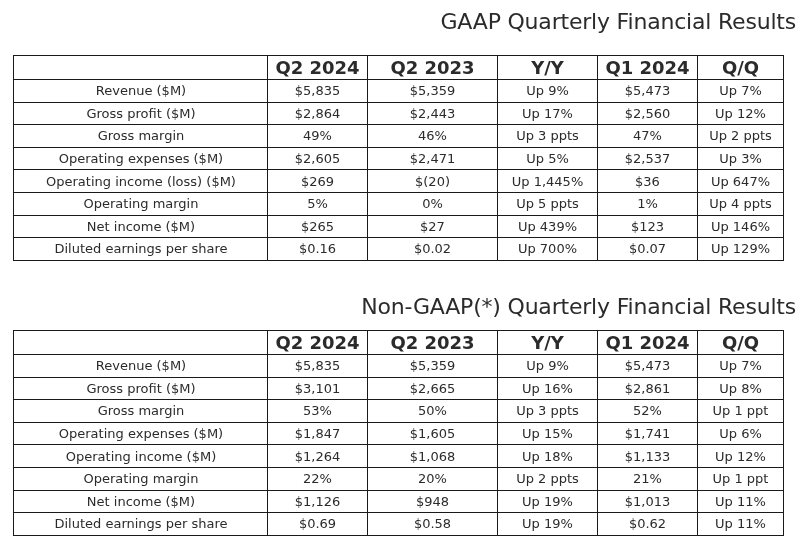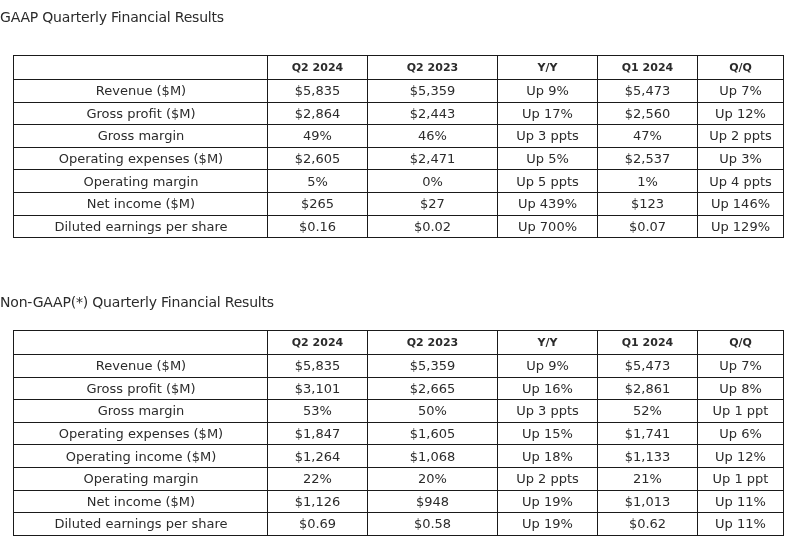--- a/index.html
+++ b/index.html
@@ -2,37 +2,37 @@
 <html><head>
 <meta charset="utf-8">
 <style>
   html, body { margin: 0; padding: 0; background: #ffffff; }
   body {
     width: 796px; height: 549px; position: relative; overflow: hidden;
     font-family: "DejaVu Sans", "Liberation Sans", sans-serif;
     color: #2b2b2b;
   }
   .title {
-    position: absolute; left: 0; width: 796px; text-align: left;
-    font-size: 14px; font-weight: normal; color: #2b2b2b;
+    position: absolute; left: 0; width: 796px; text-align: right;
+    font-size: 22px; font-weight: normal; color: #2b2b2b;
     letter-spacing: -0.2px;
   }
   #t1-title { top: 9px; }
   #t2-title { top: 294px; }
   table.fin {
     position: absolute; left: 13px; border-collapse: collapse;
     table-layout: fixed; width: 770px; font-size: 13px;
   }
   #t1 { top: 55px; }
   #t2 { top: 330px; }
   table.fin td, table.fin th {
     border: 1px solid #1a1a1a; padding: 0; height: 21.6px;
     line-height: 21px; white-space: nowrap; overflow: hidden;
   }
-  table.fin th { font-weight: bold; text-align: center; color: #2b2b2b; font-size: 11px; height: 23px; }
+  table.fin th { font-weight: bold; text-align: center; color: #2b2b2b; font-size: 18px; height: 23px; }
   table.fin td { text-align: center; color: #2b2b2b; }
   table.fin td.label { text-align: center; padding-left: 1px; }
   col.c0 { width: 254px; }
   col.c1 { width: 100px; }
   col.c2 { width: 130px; }
   col.c3 { width: 100px; }
   col.c4 { width: 100px; }
   col.c5 { width: 86px; }
 </style>
 </head>
@@ -85,20 +85,28 @@
       </tr>
       <tr>
         <td class="label">Operating expenses ($M)</td>
         <td>$2,605</td>
         <td>$2,471</td>
         <td>Up 5%</td>
         <td>$2,537</td>
         <td>Up 3%</td>
       </tr>
       <tr>
+        <td class="label">Operating income (loss) ($M)</td>
+        <td>$269</td>
+        <td>$(20)</td>
+        <td>Up 1,445%</td>
+        <td>$36</td>
+        <td>Up 647%</td>
+      </tr>
+      <tr>
         <td class="label">Operating margin</td>
         <td>5%</td>
         <td>0%</td>
         <td>Up 5 ppts</td>
         <td>1%</td>
         <td>Up 4 ppts</td>
       </tr>
       <tr>
         <td class="label">Net income ($M)</td>
         <td>$265</td>

